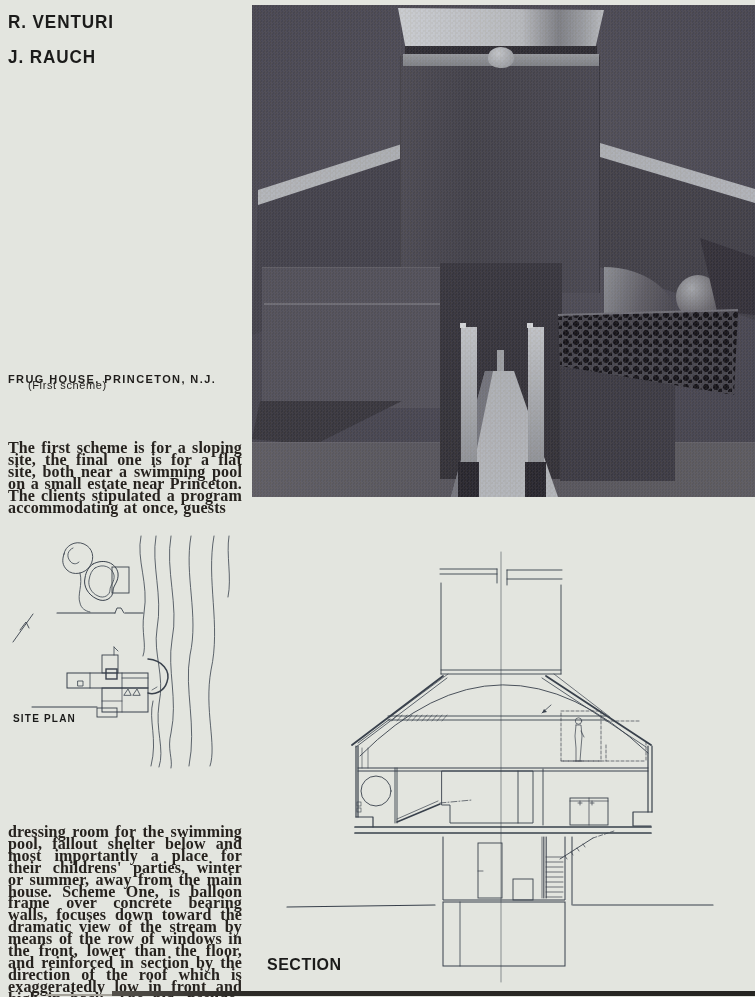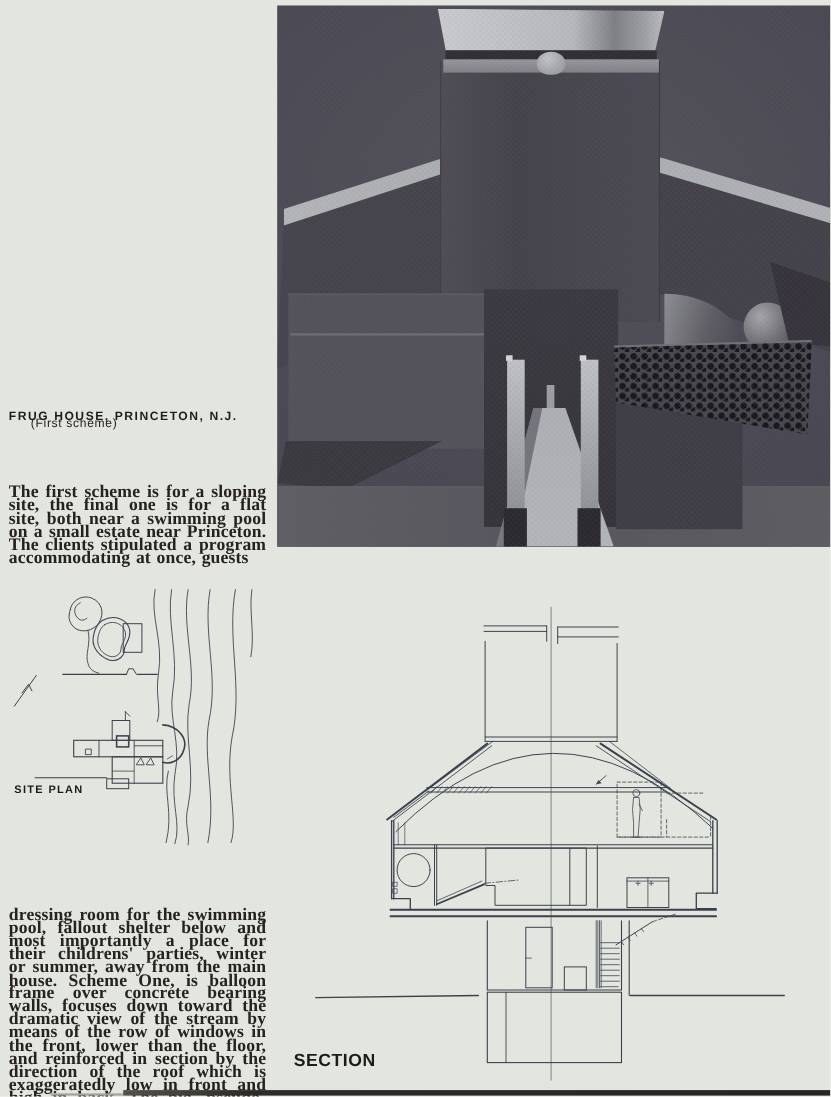--- a/index.html
+++ b/index.html
@@ -100,20 +100,24 @@
   
   .scan-edge{position:absolute;left:112px;top:991px;width:643px;height:5px;
     background:linear-gradient(90deg,#55524c,#2e2c28 18%,#262522);}
   .scan-edge2{position:absolute;left:46px;top:994px;width:66px;height:2px;background:#a5a29a;}
 </style>
 </head>
 <body>
 
 <div class="page">
 
+  <header class="authors">
+    <div class="author">R. VENTURI</div>
+    <div class="author">J. RAUCH</div>
+  </header>
 
   <figure class="photo">
     <div class="ph ph-underroof-l"></div>
     <div class="ph ph-underroof-r"></div>
     <div class="ph ph-strip-l"></div>
     <div class="ph ph-strip-r"></div>
     <div class="ph ph-chimney"></div>
     <div class="ph ph-cap"></div>
     <div class="ph ph-cap-shadow"></div>
     <div class="ph ph-shelf"></div>

